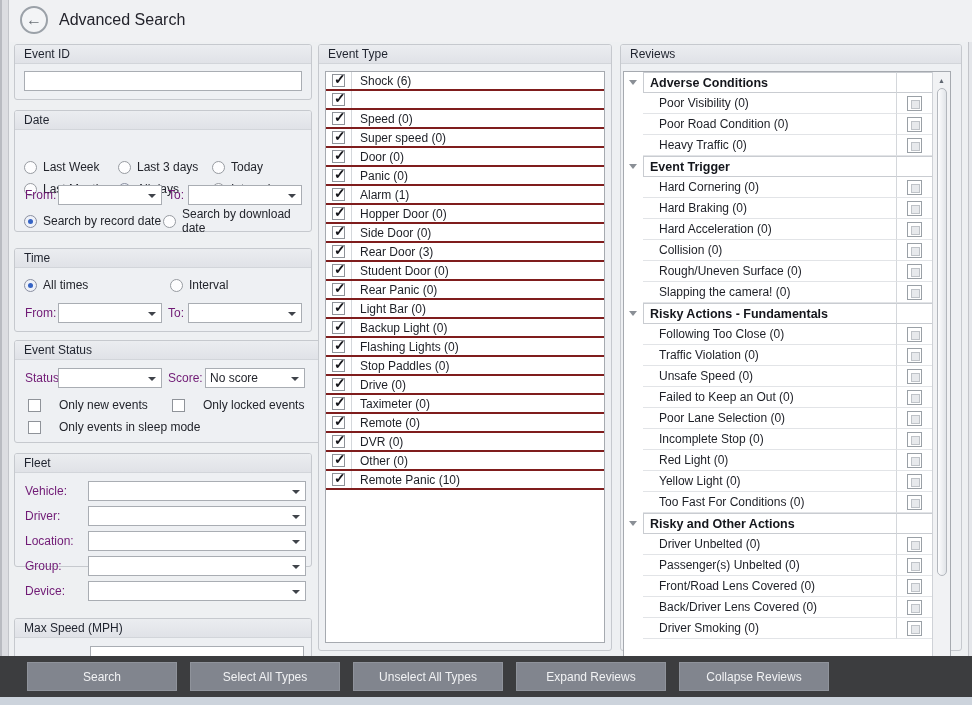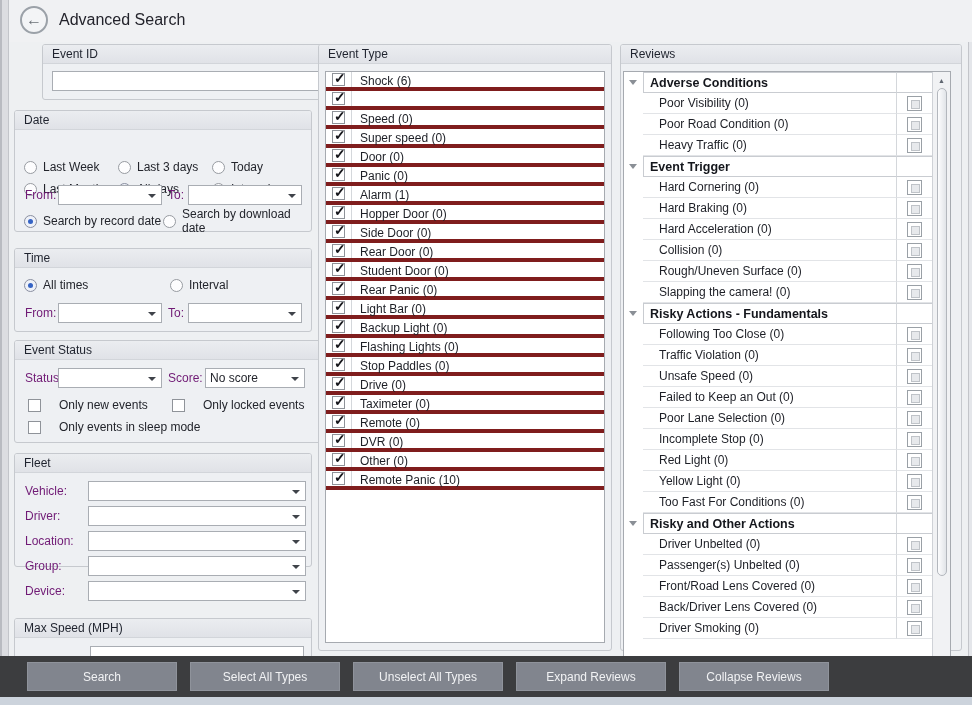--- a/index.html
+++ b/index.html
@@ -44,21 +44,21 @@
   .radio.sel { border-color:#8a8fa0; background:#eef1f8; }
   .radio.sel::after { content:""; position:absolute; left:3px; top:3px; width:5px; height:5px;
     border-radius:50%; background:#3563c4; }
   .chk-item { position:absolute; display:flex; align-items:center; gap:18px; cursor:pointer; height:14px; }
   .chk { width:13px; height:13px; border:1px solid #8f9399; background:#fff; position:relative; flex:0 0 auto; }
   .chk.checked::after { content:"\2713"; position:absolute; left:1px; top:-4px;
     font-size:14px; font-weight:bold; color:#15151a; }
 
   
   .list-box { position:absolute; background:#fff; border:1px solid #a6aab0; overflow:hidden; }
-  .et-row { display:flex; height:19px; border-bottom:4px solid #7f1d1d; cursor:pointer; }
+  .et-row { display:flex; height:19px; border-bottom:2px solid #7f1d1d; cursor:pointer; }
   .et-chkcell { width:26px; border-right:1px solid #d4d7db; display:flex; align-items:center; justify-content:center; }
   .et-label { flex:1; line-height:18px; padding-left:8px; font-size:12px; color:#1d1f26; }
 
   
   .rv-row { display:flex; height:21px; }
   .rv-arrowcell { width:19px; position:relative; }
   .rv-cat .rv-arrowcell::after { content:""; position:absolute; left:5px; top:8px; width:0; height:0;
     border-left:4px solid transparent; border-right:4px solid transparent; border-top:5px solid #8a8f96; }
   .rv-labelcell { flex:1; line-height:20px; padding-left:16px; font-size:12px; color:#1d1f26;
     border-bottom:1px solid #e2e4e7; }
@@ -91,21 +91,21 @@
   <div class="win-left-edge"></div>
   <div class="win-right-edge"></div>
 
   <div class="app-header">
     <div class="back-btn">
       <span>←</span>
     </div>
     <div class="app-title">Advanced Search</div>
   </div>
 
-  <div class="gbox" style="left:14px; top:44px; width:298px; height:56px;margin-left:28px;">
+  <div class="gbox" style="left:14px; top:44px; width:298px; height:56px;">
     <div class="gbox-h">Event ID</div>
     <div class="gbox-b" style="height:36px;">
       <input class="txt" style="left: 9px; top: 7px; width: 278px;" value="">
     </div>
   </div>
 
   <div class="gbox" style="left:14px; top:110px; width:298px; height:122px;">
     <div class="gbox-h">Date</div>
     <div class="gbox-b" style="height:101px;">
       <div id="date-radios-r1">
@@ -286,21 +286,21 @@
           <div class="et-row">
             <div class="et-chkcell">
               <span class="chk checked"></span>
             </div>
             <div class="et-label">Side Door (0)</div>
           </div>
           <div class="et-row">
             <div class="et-chkcell">
               <span class="chk checked"></span>
             </div>
-            <div class="et-label">Rear Door (0)</div>
+            <div class="et-label">Rear Door (3)</div>
           </div>
           <div class="et-row">
             <div class="et-chkcell">
               <span class="chk checked"></span>
             </div>
             <div class="et-label">Student Door (0)</div>
           </div>
           <div class="et-row">
             <div class="et-chkcell">
               <span class="chk checked"></span>

